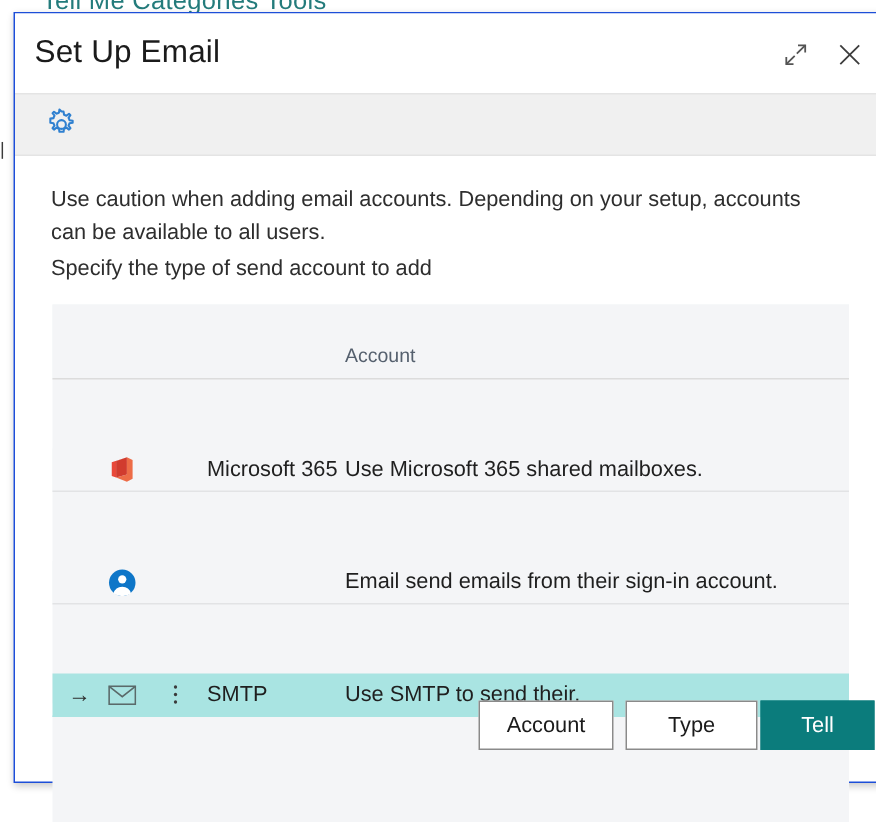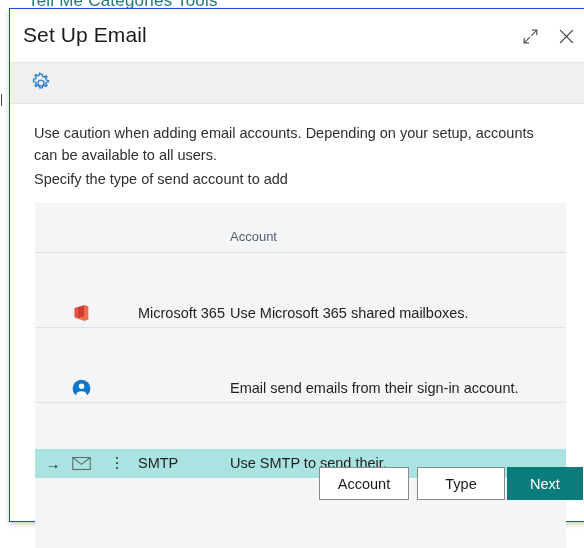--- a/index.html
+++ b/index.html
@@ -363,16 +363,16 @@
         <div class="cell-details">Use SMTP to send their.</div>
       </div>
 
       <div id="table-filler"></div>
     </div>
   </div>
 
   <div id="footer">
     <button class="btn" id="btn-cancel">Account</button>
     <button class="btn" id="btn-back">Type</button>
-    <button class="btn" id="btn-next">Next</button>
+    <button class="btn" id="btn-next">Tell</button>
   </div>
 
 </div>
 
 </body></html>

